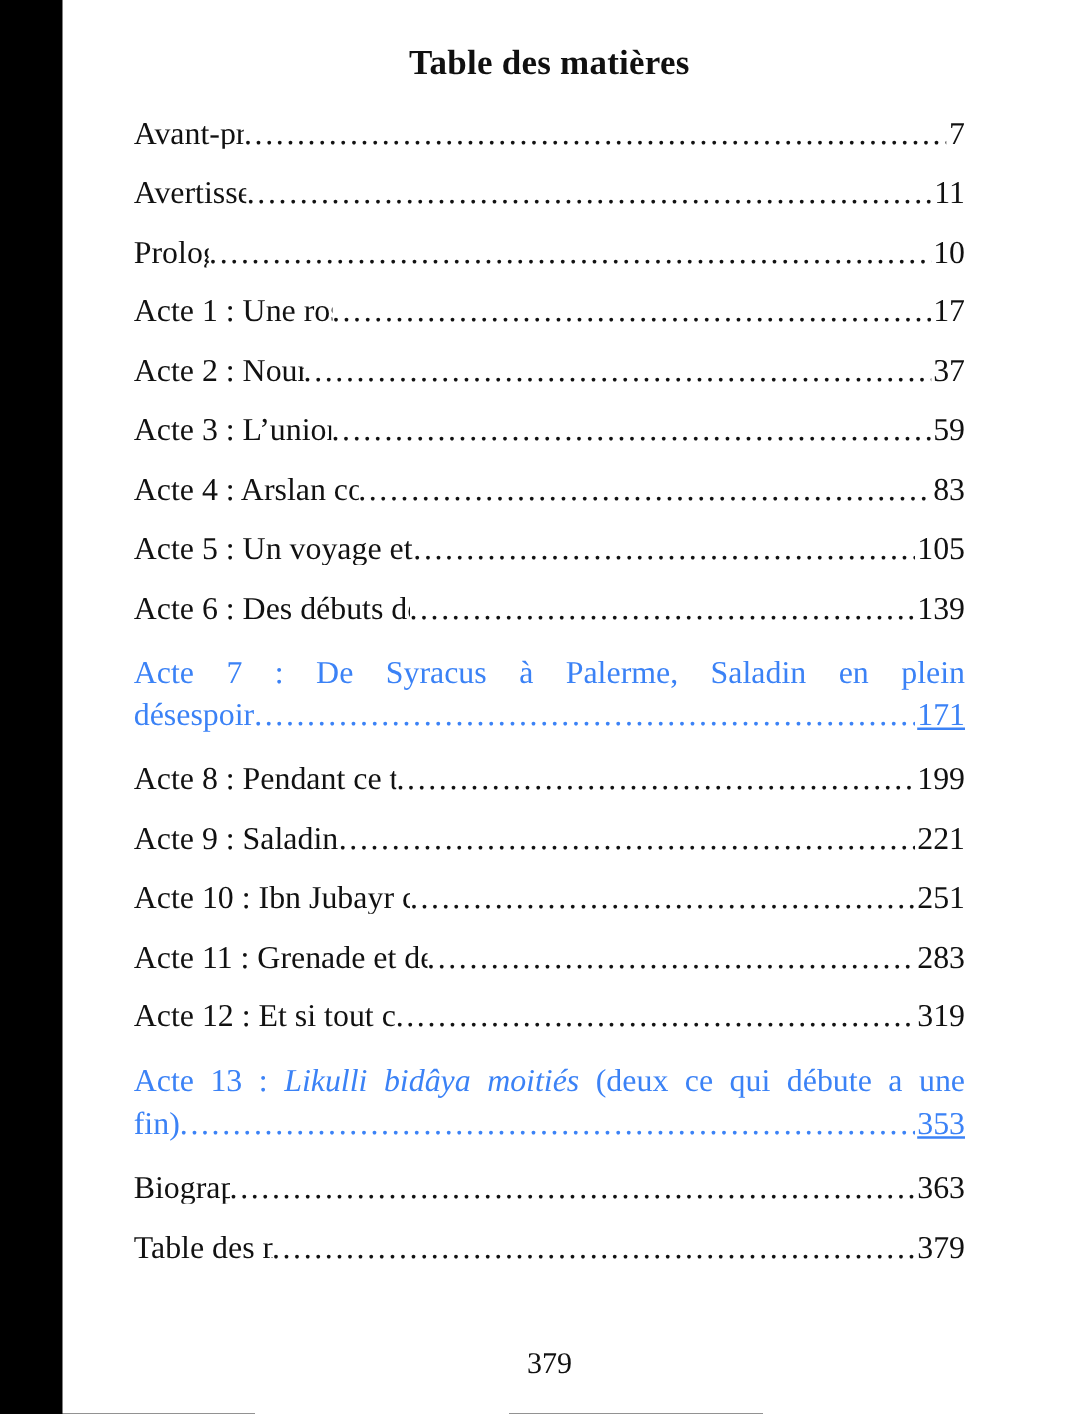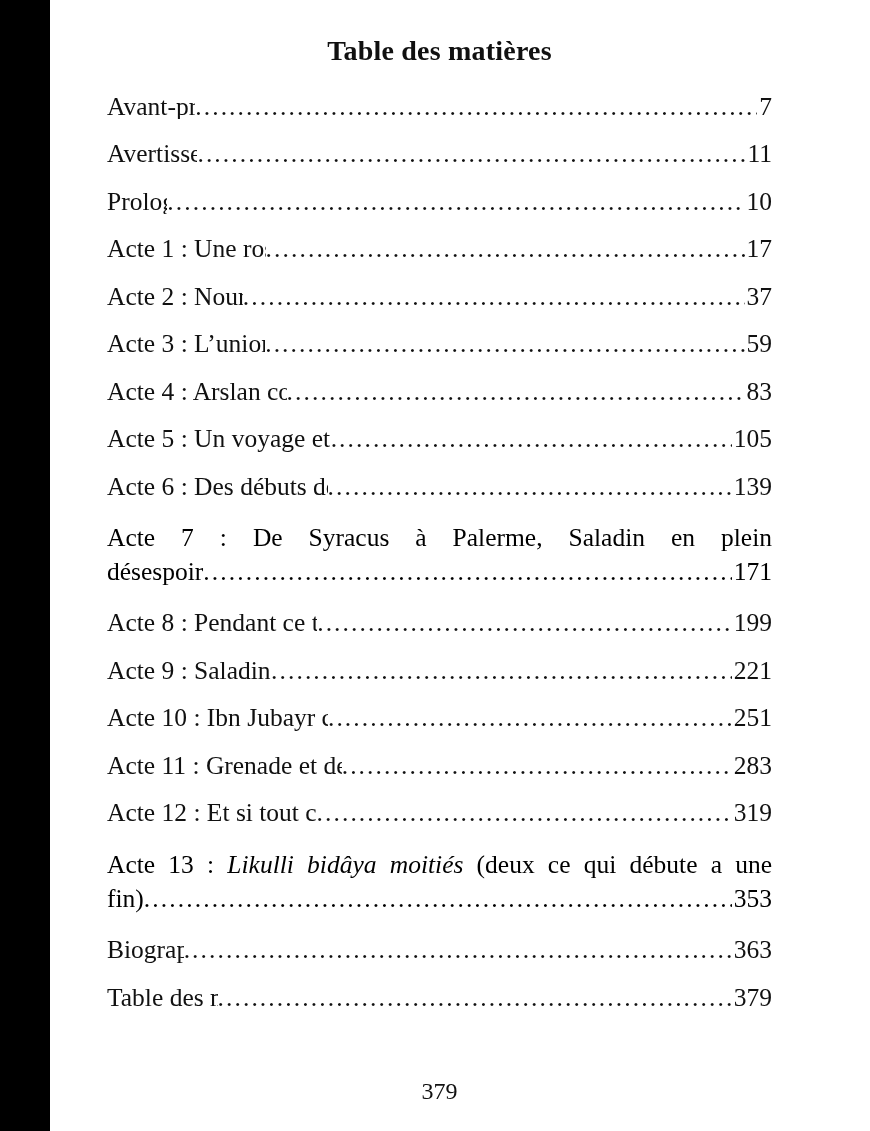--- a/index.html
+++ b/index.html
@@ -93,21 +93,21 @@
     content: "........................................................................................................";
   }
   .toc-entry .pageno {
     flex: 0 0 auto;
     text-align: right;
     padding-left: 1px;
   }
   
   .toc-entry-multi {
     font-size: 25.5px;
-    color: #000000;
+    color: #3b82f6;
     line-height: 1.32;
     margin-bottom: 22px;
     margin-top: 16px;
   }
   .toc-entry-multi .firstline {
     text-align: justify;
     text-align-last: justify;
     white-space: normal;
   }
   .toc-entry-multi .secondrow {
@@ -124,20 +124,21 @@
     white-space: nowrap;
     letter-spacing: 2.1px;
     margin: 0 1px 0 0;
   }
   .toc-entry-multi .secondrow .leader::before {
     content: "........................................................................................................";
   }
   .toc-entry-multi .secondrow .pageno {
     flex: 0 0 auto;
     padding-left: 1px;
+    text-decoration: underline;
   }
   .ital {
     font-style: italic;
   }
   .folio {
     position: absolute;
     left: 57px;
     top: 1078px;
     width: 665px;
     text-align: center;

